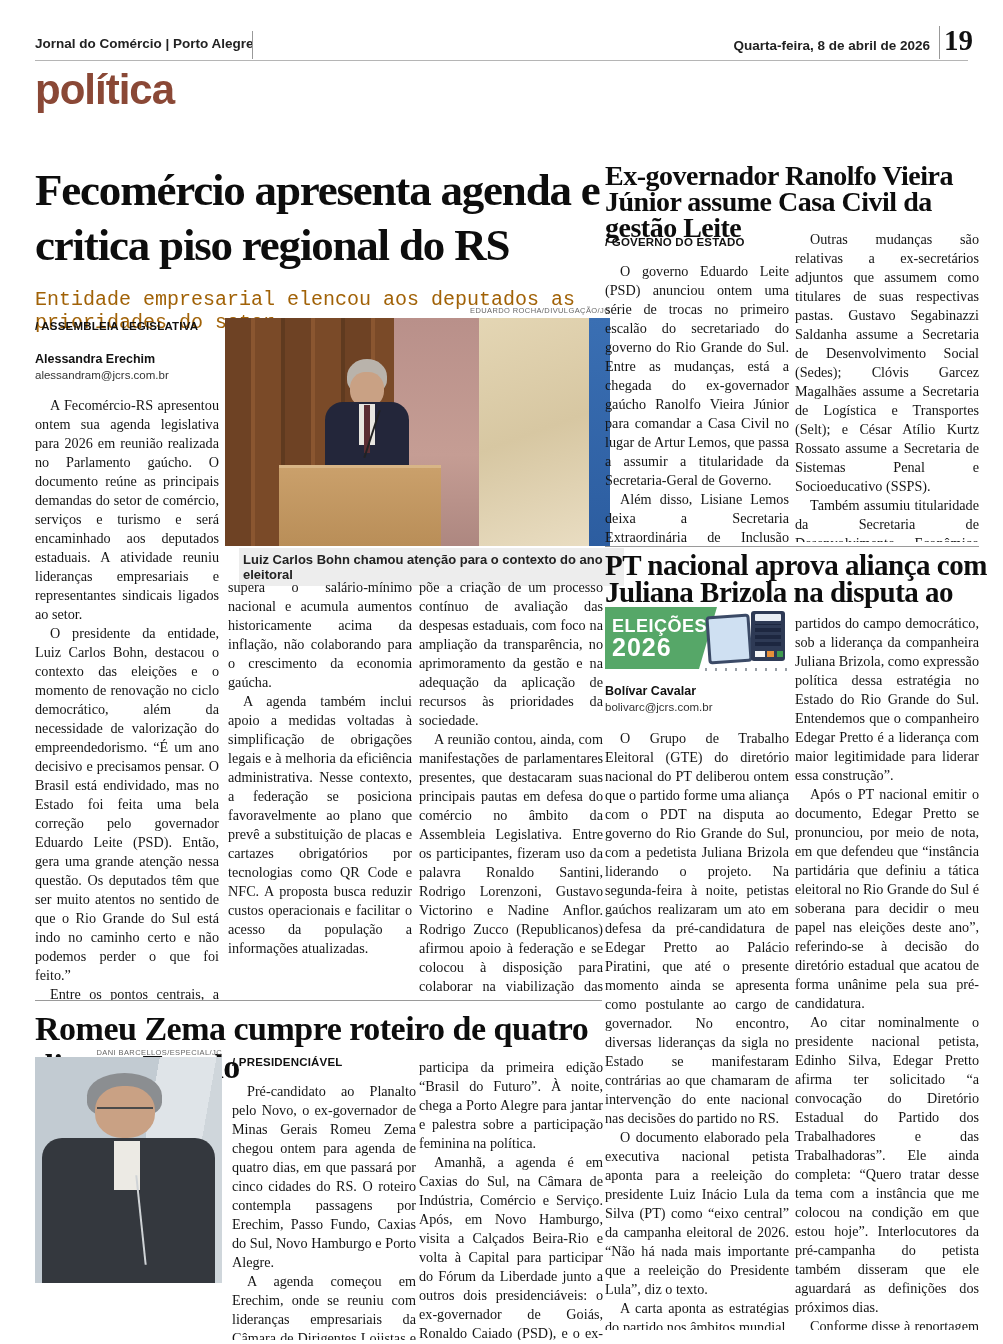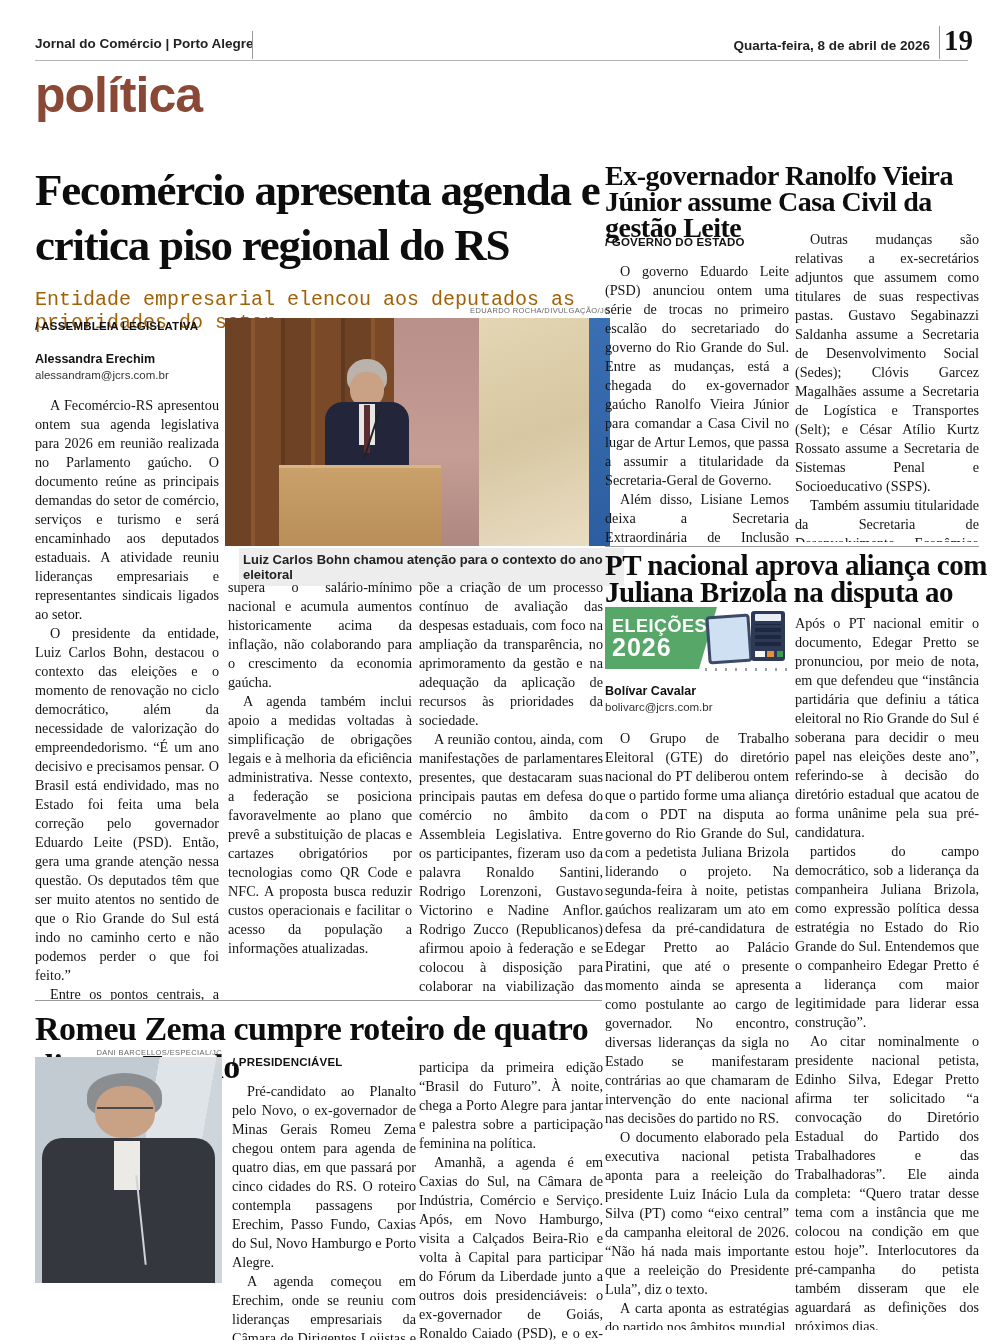--- a/index.html
+++ b/index.html
@@ -6,21 +6,21 @@
   body{width:1003px;height:1344px;position:relative;font-family:"Liberation Serif",serif;color:#1a1a1a;overflow:hidden;}
   .abs{position:absolute;}
 
   
   .mast-pub{left:35px;top:36px;font-family:"Liberation Sans",sans-serif;font-size:13.5px;font-weight:700;color:#222;}
   .mast-vr1{left:252px;top:31px;width:1px;height:28px;background:#999;}
   .mast-date{left:720px;top:38px;width:210px;text-align:right;font-family:"Liberation Sans",sans-serif;font-size:13.5px;font-weight:700;color:#222;}
   .mast-vr2{left:939px;top:26px;width:1px;height:33px;background:#999;}
   .mast-page{left:944px;top:24px;width:26px;font-size:29px;font-weight:700;color:#111;font-family:"Liberation Serif",serif;}
   .mast-rule{left:35px;top:60px;width:933px;height:1px;background:#b5b5b5;}
-  .section-title{left:35px;top:66px;font-family:"Liberation Sans",sans-serif;font-size:50px;font-weight:800;letter-spacing:-1px;color:#8a4836;}
+  .section-title{left:35px;top:66px;font-family:"Liberation Sans",sans-serif;font-size:42px;font-weight:800;letter-spacing:-1px;color:#8a4836;}
 
   
   .lead-hl{left:35px;top:163px;width:578px;font-size:45px;line-height:55px;font-weight:700;letter-spacing:-1.2px;color:#0d0d0d;}
   .lead-deck{left:35px;top:288px;width:578px;font-family:Liberation Mono, monospace;font-size:20px;color:#a16207;}
   .kicker{font-family:"Liberation Sans",sans-serif;font-size:11.5px;font-weight:700;letter-spacing:.2px;color:#111;}
   .byline-name{font-family:"Liberation Sans",sans-serif;font-size:12.5px;font-weight:700;color:#111;}
   .byline-email{font-family:"Liberation Sans",sans-serif;font-size:11.5px;color:#333;}
 
   
   .body-col{width:184px;overflow:hidden;font-size:14.2px;line-height:19px;text-align:justify;color:#141414;}
@@ -155,22 +155,22 @@
   <div class="ticks"></div>
 </div>
 <div class="abs byline-name" style="left:605px;top:684px;">Bolívar Cavalar</div>
 <div class="abs byline-email" style="left:605px;top:701px;">bolivarc@jcrs.com.br</div>
 <div class="abs body-col" style="left:605px;top:729px;height:601px;">
     <p>O Grupo de Trabalho Eleitoral (GTE) do diretório nacional do PT deliberou ontem que o partido forme uma aliança com o PDT na disputa ao governo do Rio Grande do Sul, com a pedetista Juliana Brizola liderando o projeto. Na segunda-feira à noite, petistas gaúchos realizaram um ato em defesa da pré-candidatura de Edegar Pretto ao Palácio Piratini, que até o presente momento ainda se apresenta como postulante ao cargo de governador. No encontro, diversas lideranças da sigla no Estado se manifestaram contrárias ao que chamaram de intervenção do ente nacional nas decisões do partido no RS.</p>
     <p>O documento elaborado pela executiva nacional petista aponta para a reeleição do presidente Luiz Inácio Lula da Silva (PT) como “eixo central” da campanha eleitoral de 2026. “Não há nada mais importante que a reeleição do Presidente Lula”, diz o texto.</p>
     <p>A carta aponta as estratégias do partido nos âmbitos mundial, na América Latina, no Brasil e no próprio Rio Grande do Sul. Ao se posicionar sobre a campanha no Estado, no trecho que trata “da orientação eleitoral”, o diretório nacional deliberou: “Definir a construção de uma tática eleitoral conjunta com o PDT, e demais</p>
   </div>
 <div class="abs body-col cont" style="left:795px;top:614px;height:716px;">
+    <p>partidos do campo democrático, sob a liderança da companheira Juliana Brizola, como expressão política dessa estratégia no Estado do Rio Grande do Sul. Entendemos que o companheiro Edegar Pretto é a liderança com maior legitimidade para liderar essa construção”.</p>
     <p>Após o PT nacional emitir o documento, Edegar Pretto se pronunciou, por meio de nota, em que defendeu que “instância partidária que definiu a tática eleitoral no Rio Grande do Sul é soberana para decidir o meu papel nas eleições deste ano”, referindo-se à decisão do diretório estadual que acatou de forma unânime pela sua pré-candidatura.</p>
-    <p>partidos do campo democrático, sob a liderança da companheira Juliana Brizola, como expressão política dessa estratégia no Estado do Rio Grande do Sul. Entendemos que o companheiro Edegar Pretto é a liderança com maior legitimidade para liderar essa construção”.</p>
     <p>Ao citar nominalmente o presidente nacional petista, Edinho Silva, Edegar Pretto afirma ter solicitado “a convocação do Diretório Estadual do Partido dos Trabalhadores e das Trabalhadoras”. Ele ainda completa: “Quero tratar desse tema com a instância que me colocou na condição em que estou hoje”. Interlocutores da pré-campanha do petista também disseram que ele aguardará as definições dos próximos dias.</p>
     <p>Conforme disse à reportagem o presidente estadual do PT, Valdeci Oliveira, as instâncias devem se reunir ainda nesta terça-feira para discutir esta posição na campanha eleitoral ao governo do Rio Grande do Sul. Nos bastidores petistas, a expectativa é que o partido bata o martelo sobre aliança ou não com o PDT ainda nesta semana.</p>
   </div>
 
 <div class="abs rule-h" style="left:35px;top:1000px;width:567px;"></div>
 <h2 class="abs hl2" style="margin:0;left:35px;top:1010px;width:575px;font-size:34px;line-height:38px;">Romeu Zema cumpre roteiro de quatro dias no Estado</h2>
 <div class="abs photo-credit" style="left:35px;top:1048px;width:187px;">DANI BARCELLOS/ESPECIAL/JC</div>
 <div class="abs photo2">
   <div class="hair"></div>
   <div class="face"></div>

